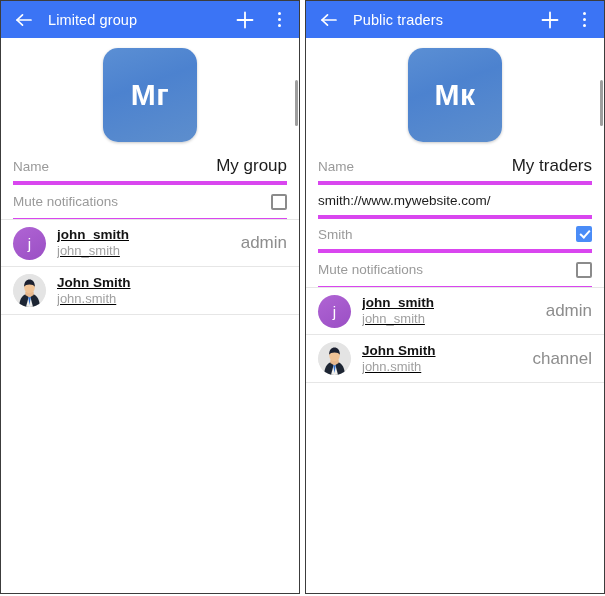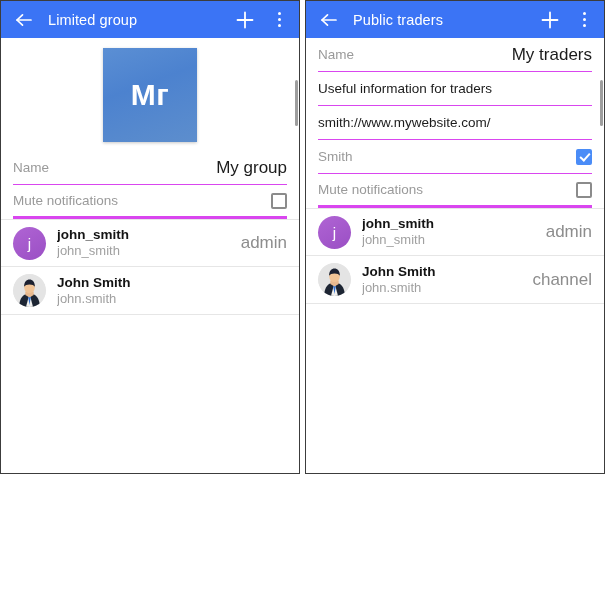--- a/index.html
+++ b/index.html
@@ -17,21 +17,21 @@
     position: relative;
     width: 605px;
     height: 596px;
     display: flex;
     gap: 5px;
     box-sizing: border-box;
   }
   .phone {
     position: relative;
     width: 300px;
-    height: 474px;
+    height: 594px;
     box-sizing: border-box;
     border: 1px solid #3c3c3c;
     background: #ffffff;
     overflow: hidden;
     display: flex;
     flex-direction: column;
   }
   
   .appbar {
     height: 37px;
@@ -102,33 +102,34 @@
     background: linear-gradient(160deg, #5b8fd4 0%, #4c82cf 40%, #5d8ecd 100%);
     color: #ffffff;
     display: flex;
     align-items: center;
     justify-content: center;
     font-size: 30px;
     font-weight: bold;
     letter-spacing: .5px;
     box-shadow: 0 1px 3px rgba(0,0,0,.22);
     cursor: pointer;
+    border-radius: 15px;
   }
   
   .form {
     padding: 0 12px;
   }
   .row {
     height: 34px;
     display: flex;
     align-items: center;
-    border-bottom: 1px solid #d946ef;
-    box-sizing: border-box;
-  }
-  .row:last-child { border-bottom: 3px solid #d946ef; }
+    border-bottom: 4px solid #d946ef;
+    box-sizing: border-box;
+  }
+  .row:last-child { border-bottom: 1px solid #d946ef; }
   .row-label {
     color: #9a9a9a;
     font-size: 13.5px;
     flex: 0 0 auto;
   }
   .row-value {
     margin-left: auto;
     color: #1c1c1c;
     font-size: 17px;
   }
@@ -192,20 +193,21 @@
     justify-content: center;
     font-size: 15px;
   }
   .m-avatar.photo { background: #e8e8e8; }
   .m-names {
     display: flex;
     flex-direction: column;
     justify-content: center;
     line-height: 1.28;
     overflow: hidden;
+    text-decoration: underline;
   }
   .m-title {
     font-size: 13.5px;
     color: #141414;
     font-weight: bold;
     white-space: nowrap;
   }
   .m-sub {
     font-size: 13px;
     color: #a0a0a0;
@@ -322,28 +324,28 @@
       <div class="appbar-more">
         <span class="dot"></span>
         <span class="dot"></span>
         <span class="dot"></span>
       </div>
     </div>
 
     <div class="body">
       <div class="scrollbar"></div>
 
+      <div class="hero">
+        <div class="group-avatar">Мк</div>
+      </div>
 
       <div class="form">
         <div class="row">
           <span class="row-label">Name</span>
           <span class="row-value">My traders</span>
-        </div>
-        <div class="row">
-          <span class="row-text">Useful information for traders</span>
         </div>
         <div class="row">
           <span class="row-text">smith://www.mywebsite.com/</span>
         </div>
         <div class="row">
           <span class="row-label">Smith</span>
           <span class="checkbox checked"></span>
         </div>
         <div class="row">
           <span class="row-label">Mute notifications</span>

